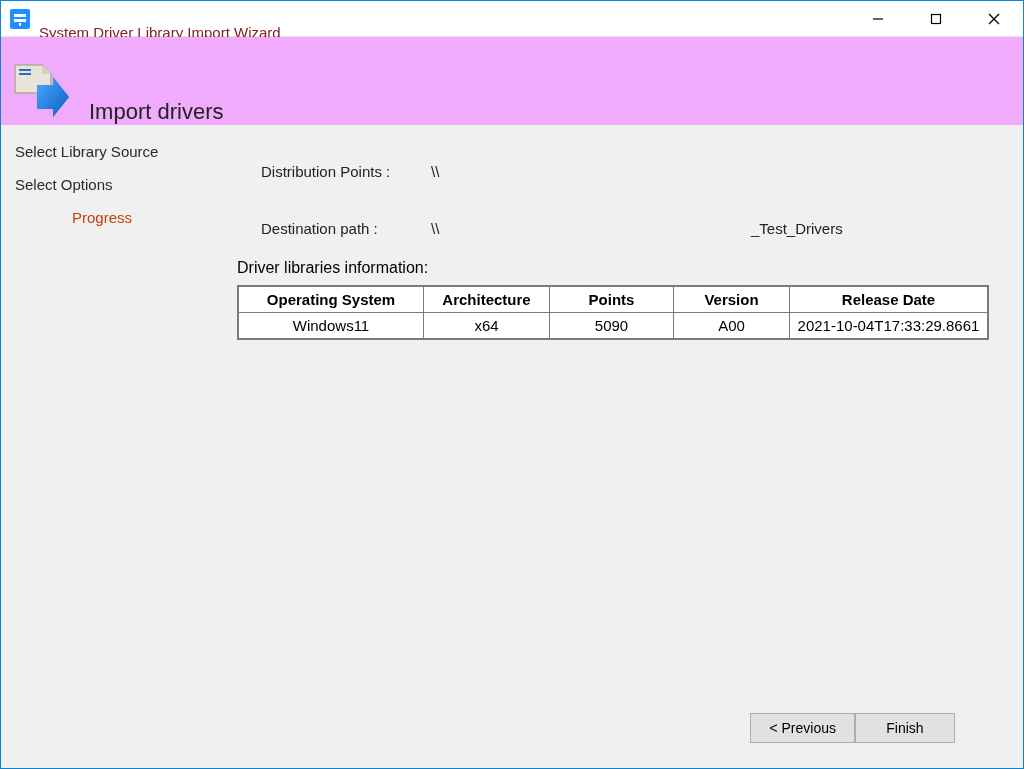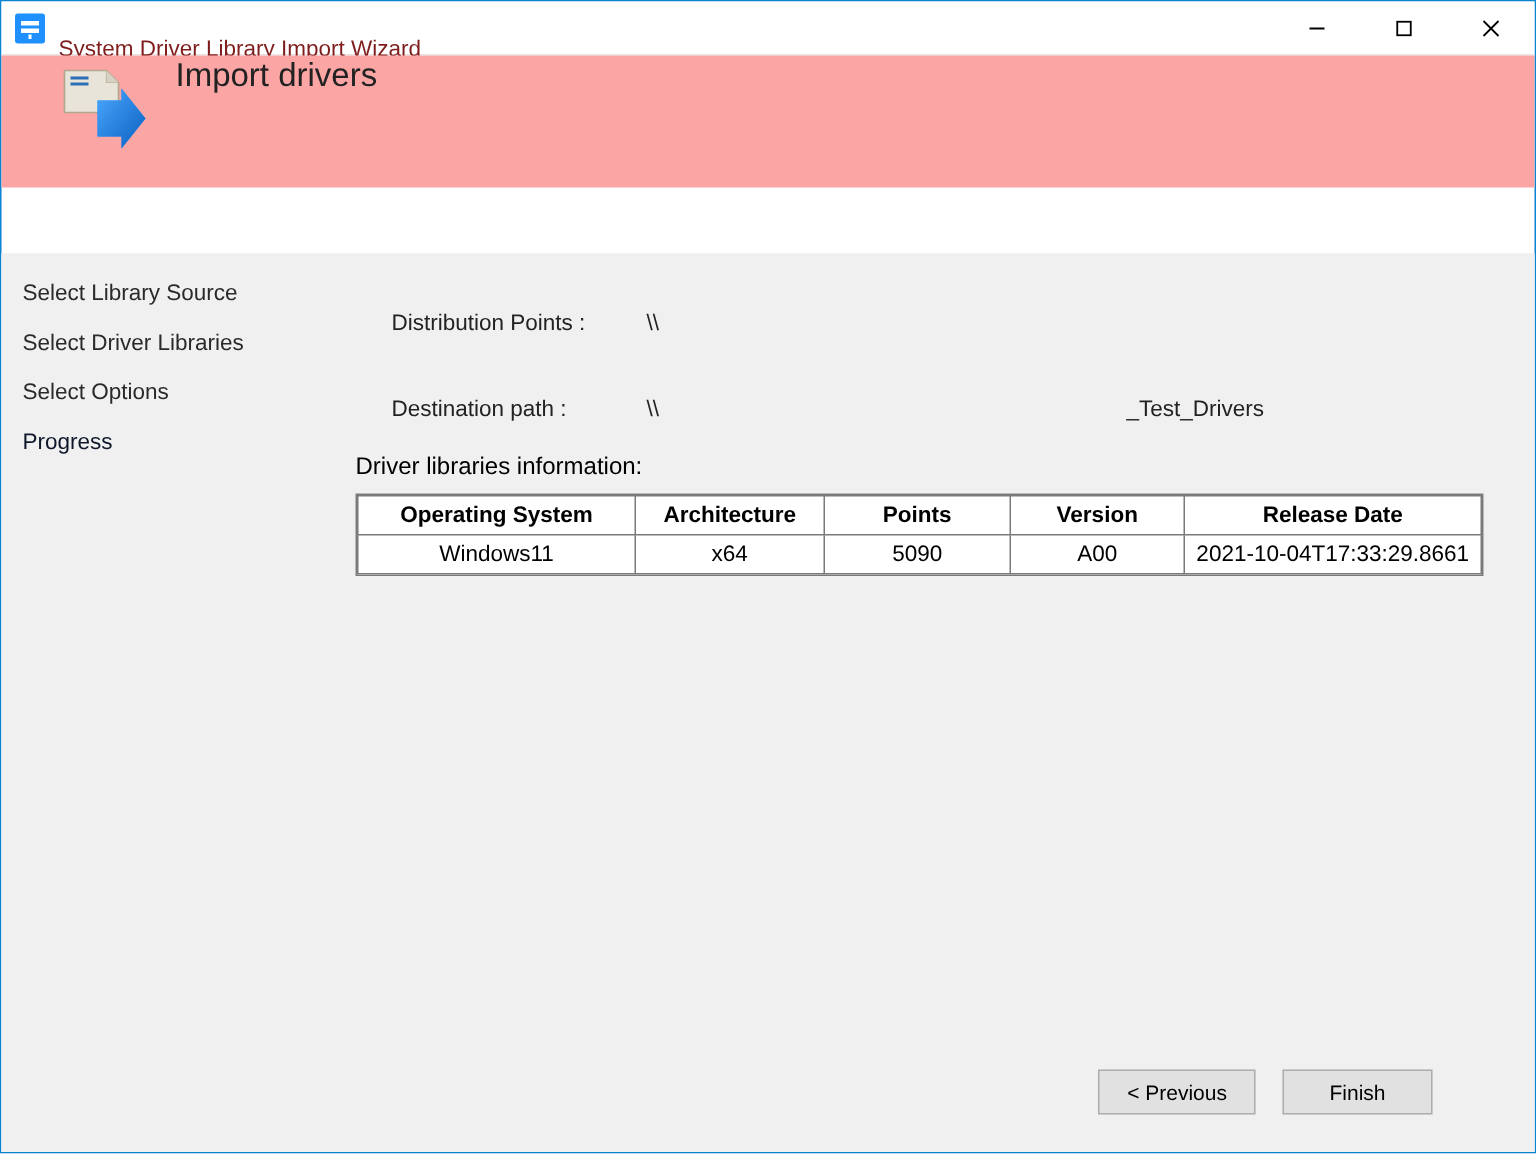--- a/index.html
+++ b/index.html
@@ -59,62 +59,61 @@
       cursor: default;
     }
     .win-controls svg {
       width: 12px;
       height: 12px;
     }
 
     .header {
       height: 88px;
       display: flex;
-      align-items: flex-start;
-      padding-left: 28px;
-      background: #fca5a5;
+      align-items: flex-end;
+      background: #f0abfc;
     }
     .header .wizard-icon {
       width: 70px;
       height: 70px;
       margin-right: 18px;
       display: flex;
       align-items: center;
       justify-content: center;
     }
     .header h1 {
       font-size: 22px;
       font-weight: 400;
       color: #222;
     }
 
     .body {
       flex: 1;
       display: flex;
       background: #f0f0f0;
       min-height: 0;
-      margin-top: 44px;
     }
     .sidebar {
       width: 202px;
       padding-top: 10px;
       background: #f0f0f0;
     }
     .sidebar .nav-item {
       padding: 8px 14px;
       font-size: 15px;
       color: #2a2a2a;
       cursor: default;
     }
     .sidebar .nav-item.active {
       background: #1e90ff;
       color: #fff;
     }
     .sidebar .nav-item.disabled {
-      color: #0f172a;
+      color: #c2410c;
+      text-align: center;
     }
 
     .content {
       flex: 1;
       background: #f0f0f0;
       padding: 38px 34px 10px 34px;
       display: flex;
       flex-direction: column;
       min-height: 0;
     }
@@ -181,21 +180,20 @@
     col.c-model { width: 124px; }
     col.c-ver { width: 116px; }
     col.c-date { width: auto; }
 
     .footer {
       height: 60px;
       display: flex;
       align-items: center;
       justify-content: flex-end;
       padding-right: 34px;
-      gap: 18px;
       background: #f0f0f0;
     }
     .footer button {
       min-width: 100px;
       height: 30px;
       padding: 0 18px;
       font-size: 14px;
       font-family: inherit;
       background: #e1e1e1;
       border: 1px solid #adadad;
@@ -257,21 +255,20 @@
         </defs>
       </svg>
     </span>
     <h1>Import drivers</h1>
   </div>
 
   <div class="body">
 
     <div class="sidebar">
       <div class="nav-item">Select Library Source</div>
-      <div class="nav-item">Select Driver Libraries</div>
       <div class="nav-item">Select Options</div>
       <div class="nav-item disabled">Progress</div>
     </div>
 
     <div class="content">
       <div class="content-inner">
 
         <div class="kv">
           <span class="k">Distribution Points :</span>
           <span class="v1">\\</span>

